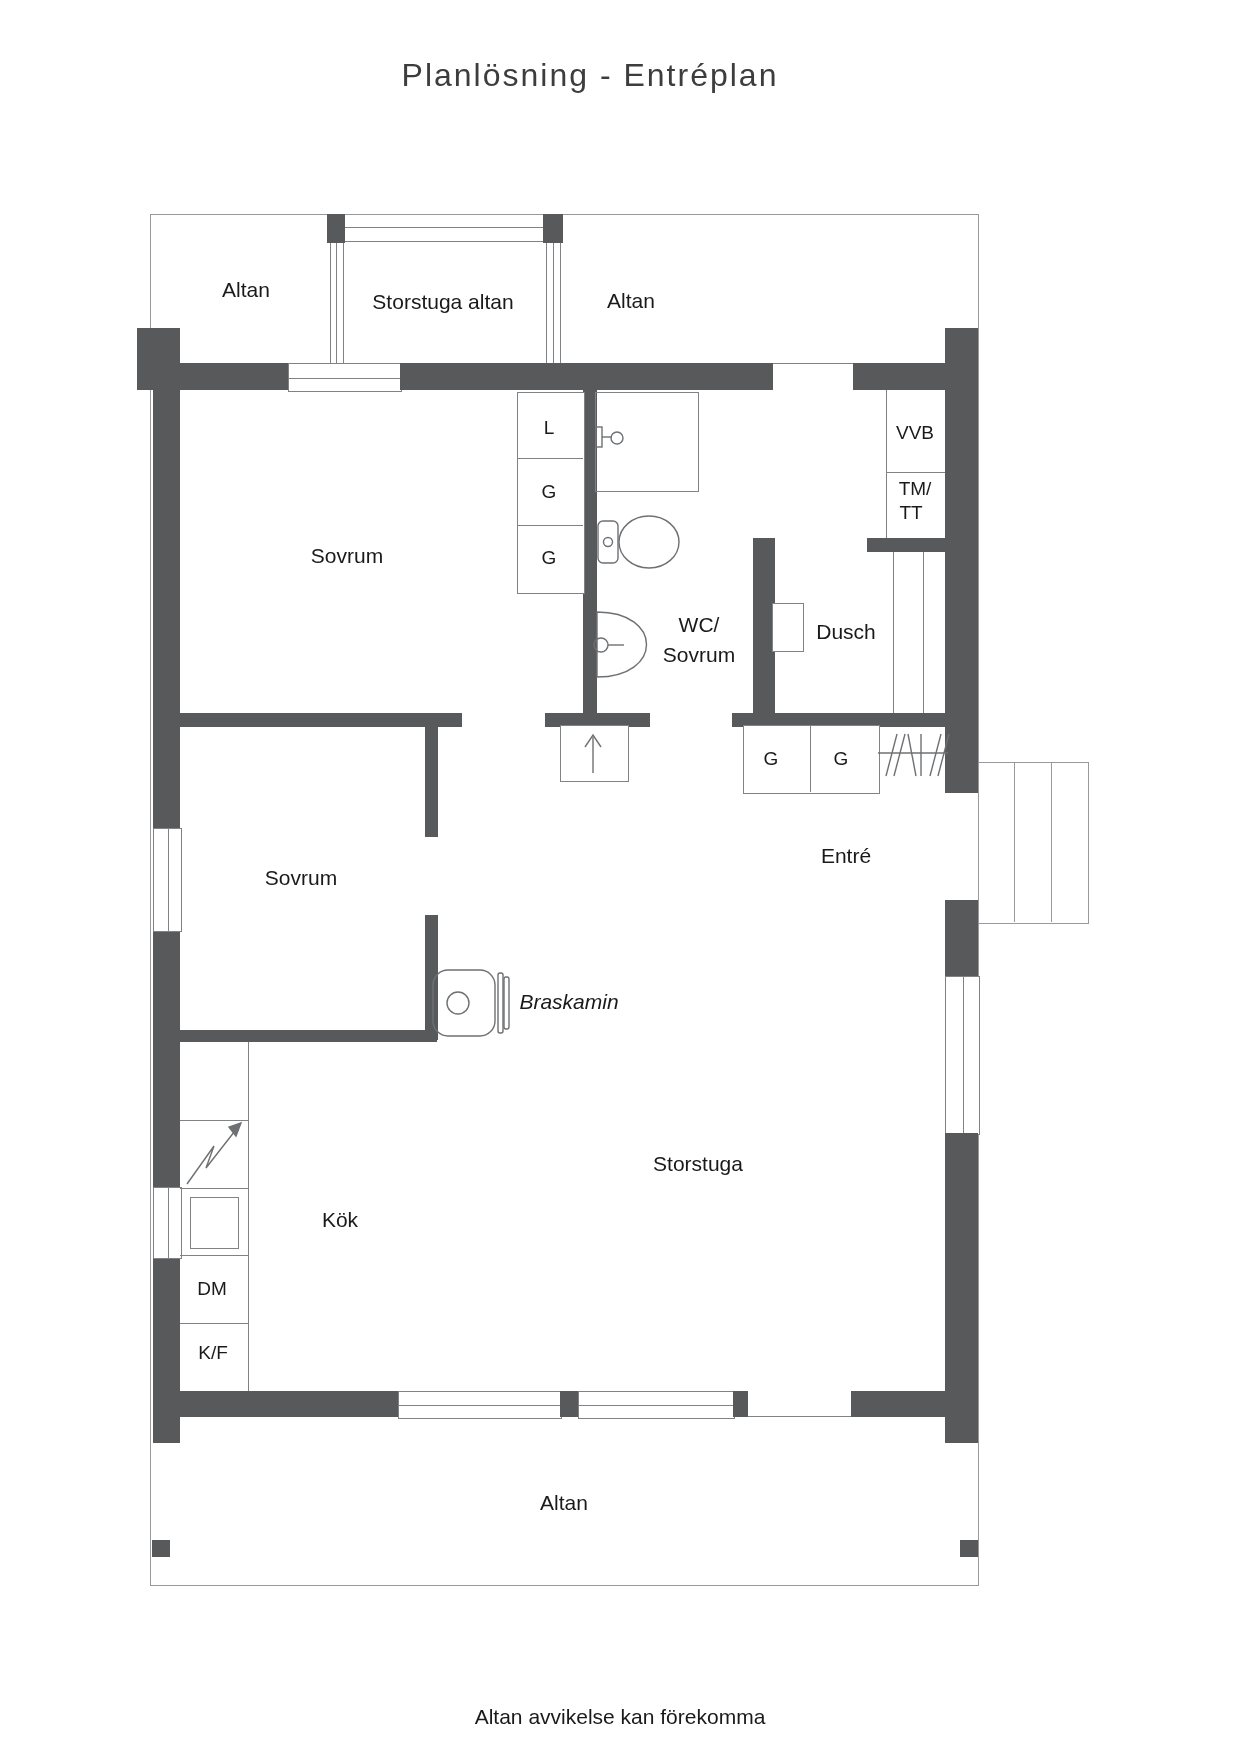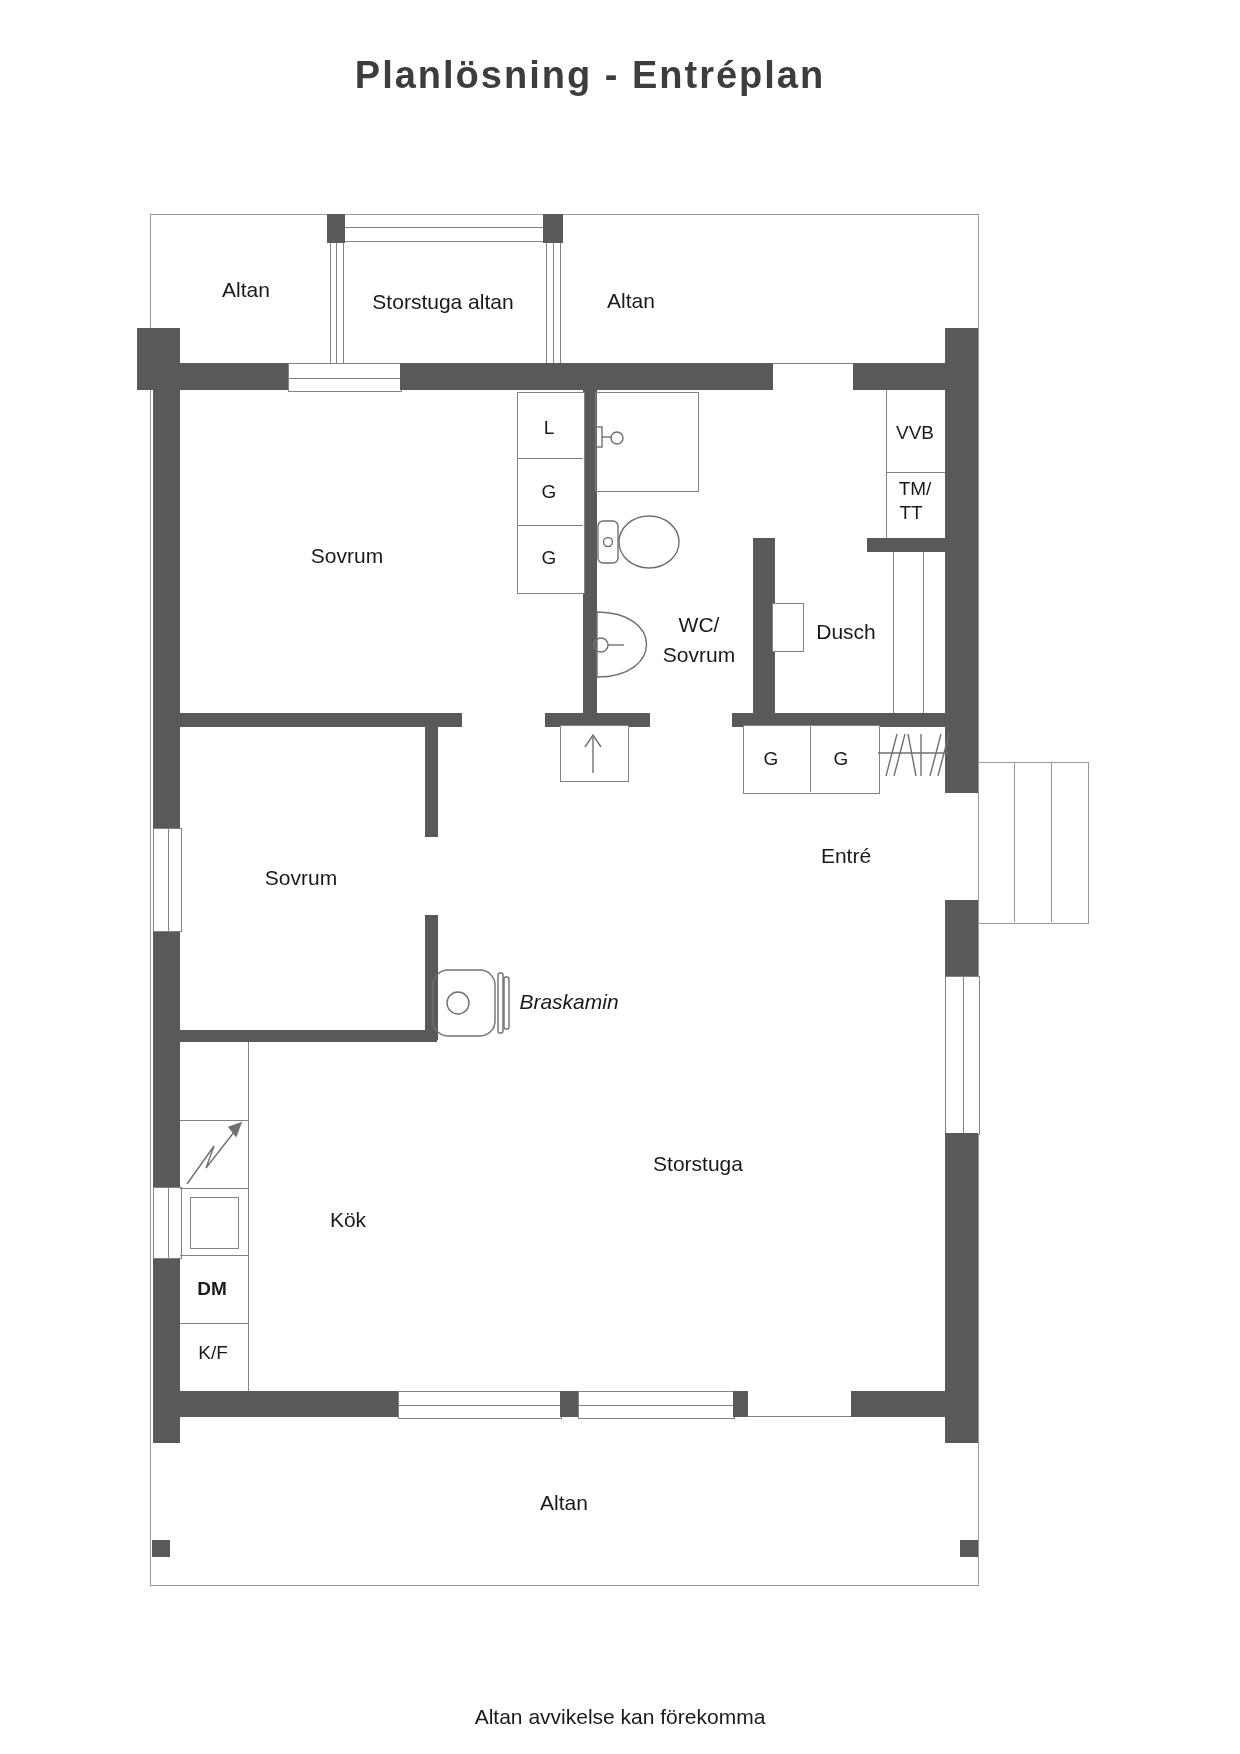--- a/index.html
+++ b/index.html
@@ -1,19 +1,19 @@
 <!DOCTYPE html>
 <html><head>
 <meta charset="utf-8">
 <style>
   html,body{margin:0;padding:0;background:#ffffff;}
   .page{position:relative;width:1240px;height:1754px;background:#fff;overflow:hidden;
         font-family:"Liberation Sans",sans-serif;}
   .title{position:absolute;left:590px;top:75px;transform:translate(-50%,-50%);
-         font-size:38px;font-weight:700;letter-spacing:2px;color:#3d3d3d;white-space:nowrap;}
+         font-size:32px;font-weight:400;letter-spacing:2px;color:#3d3d3d;white-space:nowrap;}
   .border{position:absolute;border:1px solid #97999c;background:transparent;}
   .wall{position:absolute;background:#58595b;}
   .tl{position:absolute;background:#808285;}
   .box{position:absolute;border:1px solid #808285;background:#fff;}
   .win{position:absolute;background:#fff;border:1px solid #808285;}
   .win .mh{position:absolute;left:0;right:0;top:50%;height:1px;background:#808285;}
   .win .mv{position:absolute;top:0;bottom:0;left:50%;width:1px;background:#808285;}
   .lbl{position:absolute;transform:translate(-50%,-50%);font-size:21px;color:#1a1a1a;
        white-space:nowrap;line-height:1.15;}
   .sm{font-size:19px;}
@@ -177,20 +177,20 @@
   <div class="lbl sm" style="left:911px;top:513px;">TT</div>
   <div class="lbl" style="left:699px;top:625px;">WC/</div>
   <div class="lbl" style="left:699px;top:655px;">Sovrum</div>
   <div class="lbl" style="left:846px;top:632px;">Dusch</div>
   <div class="lbl sm" style="left:771px;top:759px;">G</div>
   <div class="lbl sm" style="left:841px;top:759px;">G</div>
   <div class="lbl" style="left:846px;top:856px;">Entré</div>
   <div class="lbl" style="left:301px;top:878px;">Sovrum</div>
   <div class="lbl" style="left:569px;top:1002px;font-style:italic;">Braskamin</div>
   <div class="lbl" style="left:698px;top:1164px;">Storstuga</div>
-  <div class="lbl" style="left:340px;top:1220px;margin-left:8px;">Kök</div>
-  <div class="lbl sm" style="left:212px;top:1289px;font-weight:bold;">DM</div>
+  <div class="lbl" style="left:340px;top:1220px;">Kök</div>
+  <div class="lbl sm" style="left:212px;top:1289px;">DM</div>
   <div class="lbl sm" style="left:213px;top:1353px;">K/F</div>
   <div class="lbl" style="left:564px;top:1503px;">Altan</div>
 
   <div class="footer">Altan avvikelse kan förekomma</div>
 
 </div>
 
 </body></html>

